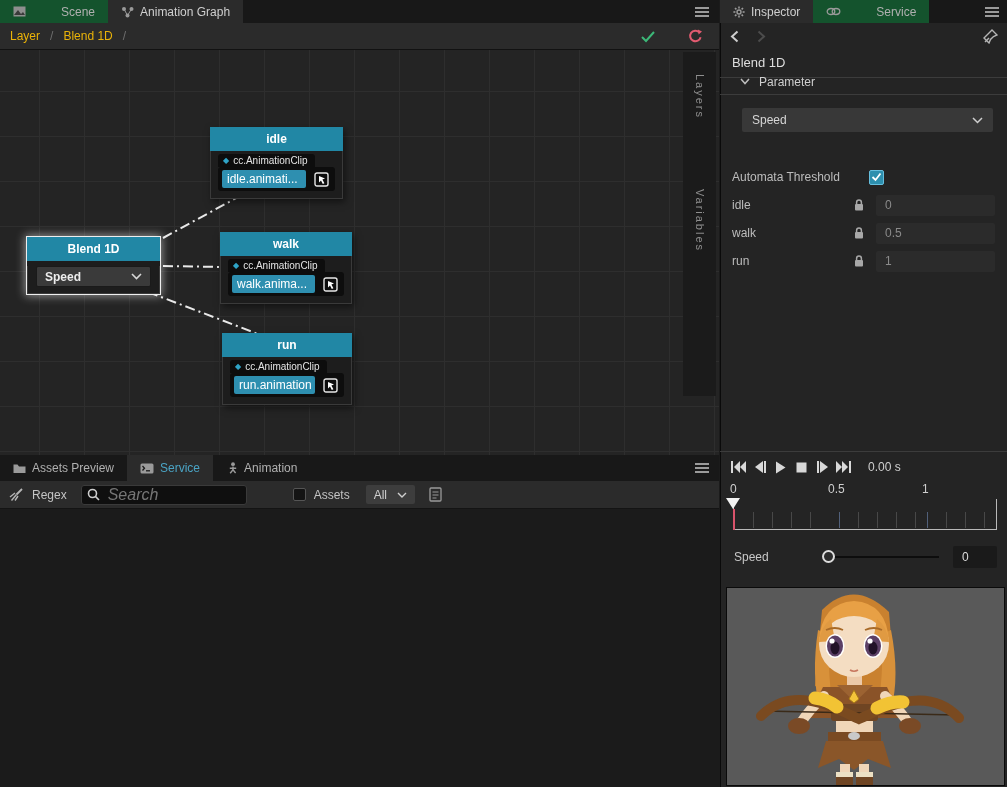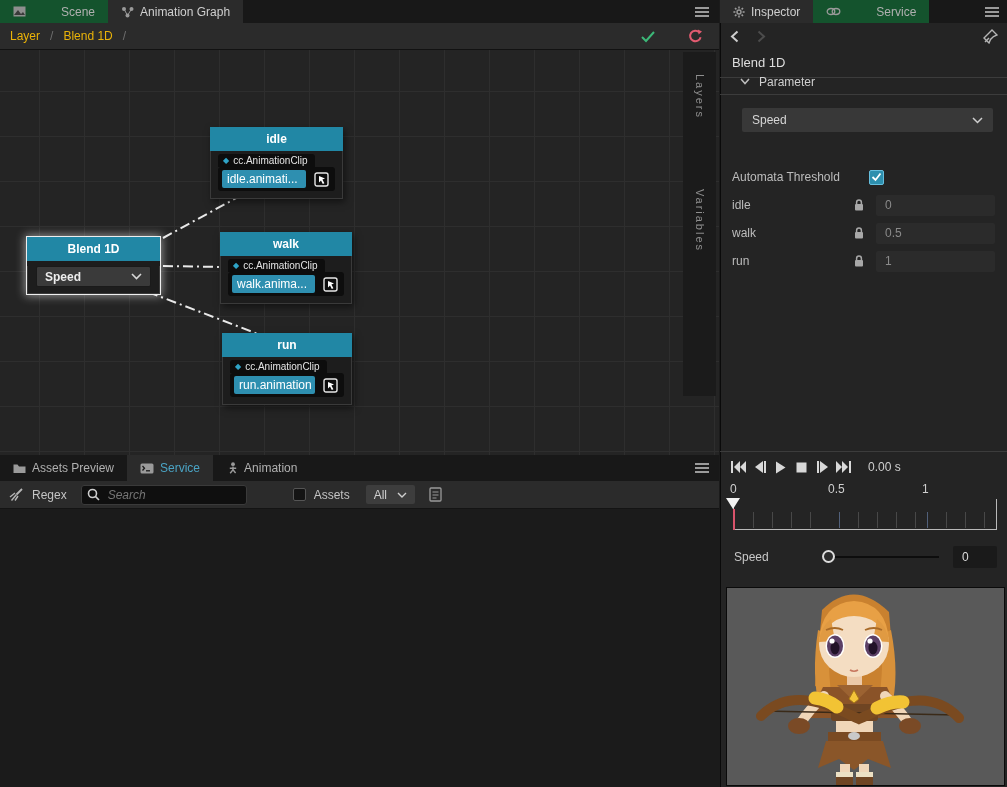--- a/index.html
+++ b/index.html
@@ -52,21 +52,21 @@
 
   
   #console-tabs { left:0; top:455px; width:719px; height:26px; }
   #console-toolbar { left:0; top:481px; width:719px; height:28px; background:#2b2b2b;
     display:flex; align-items:center; gap:8px; padding:0 9px; border-bottom:1px solid #141414; }
   #console-body { left:0; top:509px; width:719px; height:278px; background:#1b1b1b; }
   .toollabel { color:#c4c4c4; }
   .searchbox { position:relative; width:166px; height:20px; }
   .searchbox svg { position:absolute; left:6px; top:3px; }
   .searchbox input { width:100%; height:100%; background:#0f0f0f; border:1px solid #3a3a3a;
-    border-radius:3px; color:#ddd; padding:0 6px 0 26px; font-family:"Liberation Sans",sans-serif; font-size:12px; outline:none; }
+    border-radius:3px; color:#ddd; padding:0 6px 0 26px; font-family:"Liberation Sans",sans-serif; font-size:16px; outline:none; }
   .searchbox input::placeholder { color:#767676; font-style:italic; }
   .cbx { width:13px; height:13px; background:#141414; border:1px solid #555; border-radius:2px; }
   .mini-select { height:19px; background:#3d3d3d; border-radius:2px; display:flex; align-items:center;
     gap:10px; padding:0 8px; color:#cfcfcf; }
 
   
   #inspector { left:720px; top:0; width:287px; height:787px; background:#242424; border-left:1px solid #0a0a0a; }
   #insp-tabs { left:720px; top:0; width:287px; height:23px; }
   #insp-nav { left:720px; top:23px; width:287px; height:26px; display:flex; align-items:center; padding:0 9px; gap:16px; }
   #insp-title { left:732px; top:55px; color:#dedede; font-size:13px; }

